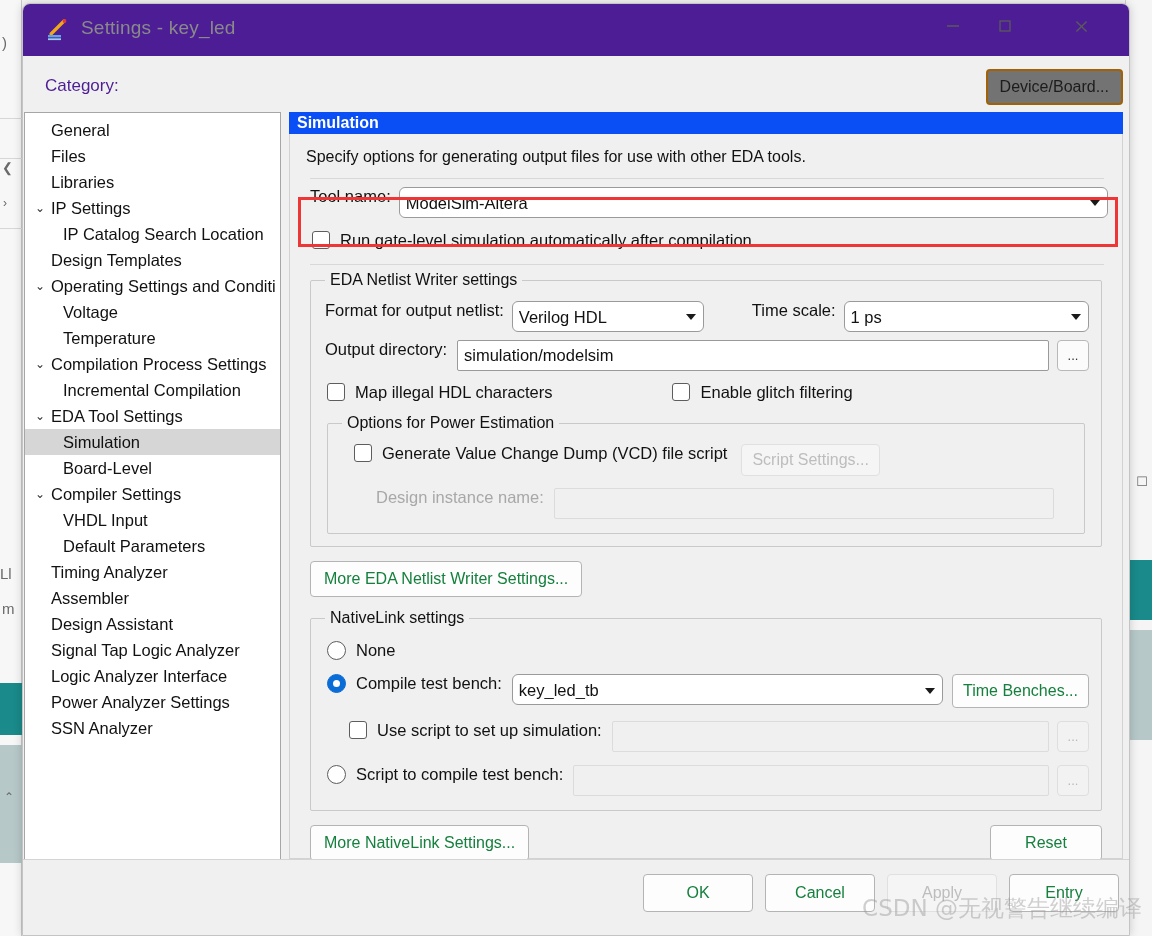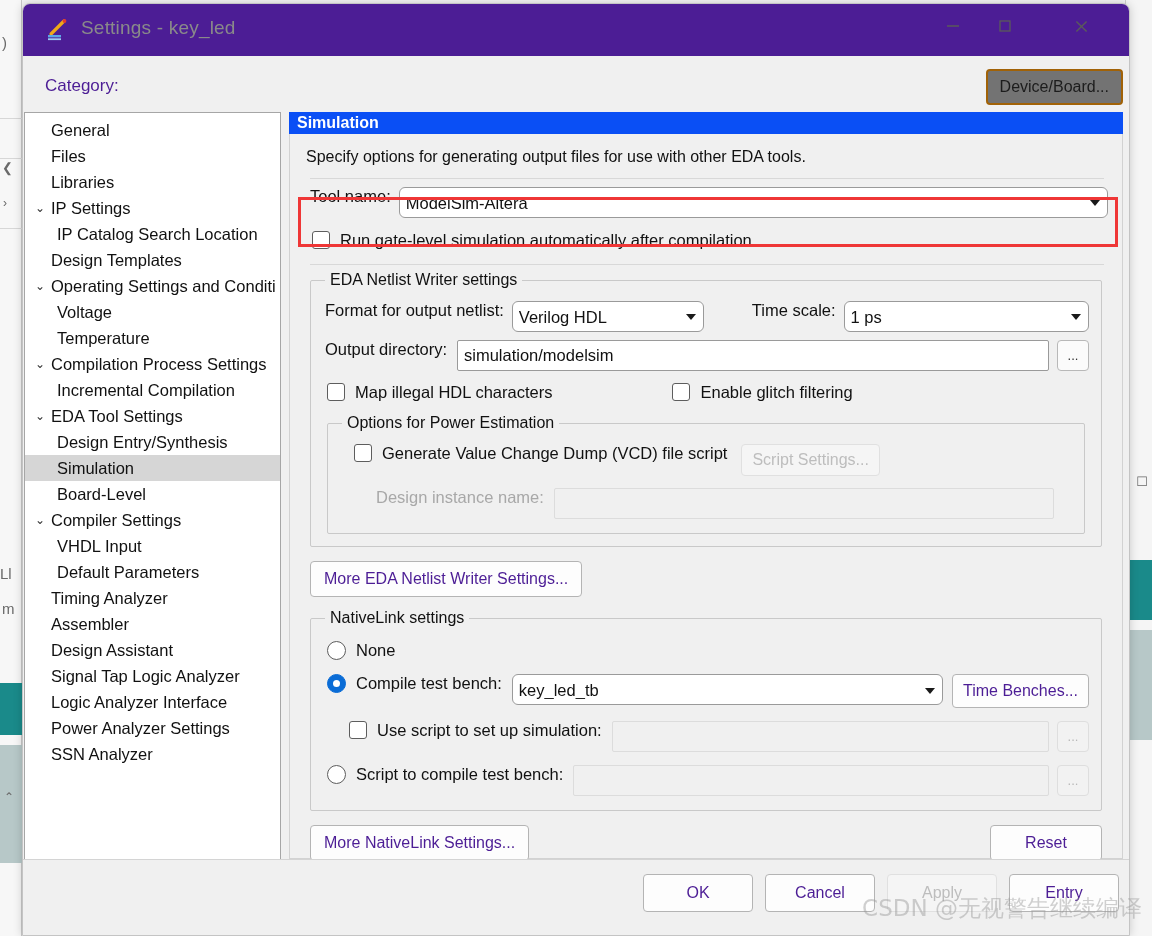--- a/index.html
+++ b/index.html
@@ -69,21 +69,21 @@
   .tree-item {
     height: 26px; display: flex; align-items: center;
     font-size: 16.5px; color: #111; white-space: nowrap; cursor: pointer;
     padding-right: 4px;
   }
   .tree-item.selected { background: #d6d6d6; }
   .chev { width: 22px; text-align: center; font-size: 12px; color: #333; flex: 0 0 22px; }
   .chev.empty { visibility: hidden; }
   .tlabel { overflow: hidden; }
   .lvl0 { padding-left: 4px; }
-  .lvl1 { padding-left: 12px; }
+  .lvl1 { padding-left: 18px; }
   .lvl1 .tlabel { padding-left: 20px; }
 
   
   #tree-scroll {
     position: absolute; left: 1px; right: 1px; bottom: 1px; height: 26px;
     background: #f3f3f3; display: flex; align-items: center;
     border-top: 1px solid #dcdcdc;
   }
   .sb-arrow { width: 26px; text-align: center; font-size: 11px; color: #9a9a9a; cursor: pointer; }
   #tree-thumb { height: 14px; background: #808080; border-radius: 1px; width: 172px; margin-left: 4px; cursor: pointer; }
@@ -164,21 +164,21 @@
 
   
   .gbox {
     border: 1px solid #c9c9c9; border-radius: 2px;
     margin: 0; padding: 6px 12px 12px 12px; position: relative;
   }
   .gbox > legend { font-size: 16px; color: #111; padding: 0 5px; margin-left: 2px; }
 
   
   .btn {
-    font-size: 16px; color: #4c1d95; background: #fdfdfd;
+    font-size: 16px; color: #15803d; background: #fdfdfd;
     border: 1px solid #b4b4b4; border-radius: 4px;
     padding: 8px 13px; cursor: pointer; white-space: nowrap;
     font-family: "Liberation Sans", sans-serif;
   }
   .btn.dim { color: #bdbdbd; border-color: #e0e0e0; background: #f5f5f5; cursor: default; }
 
   
   #bottom-bar {
     position: absolute; left: 0; right: 0; bottom: 0; height: 76px;
     border-top: 1px solid #d4d4d4; background: #f0f0f0;
@@ -293,23 +293,20 @@
           <span class="chev">⌄</span>
           <span class="tlabel">Compilation Process Settings</span>
         </div>
         <div class="tree-item lvl1">
           <span class="tlabel">Incremental Compilation</span>
         </div>
         <div class="tree-item lvl0">
           <span class="chev">⌄</span>
           <span class="tlabel">EDA Tool Settings</span>
         </div>
-        <div class="tree-item lvl1">
-          <span class="tlabel">Design Entry/Synthesis</span>
-        </div>
         <div class="tree-item lvl1 selected">
           <span class="tlabel">Simulation</span>
         </div>
         <div class="tree-item lvl1">
           <span class="tlabel">Board-Level</span>
         </div>
         <div class="tree-item lvl0">
           <span class="chev">⌄</span>
           <span class="tlabel">Compiler Settings</span>
         </div>

